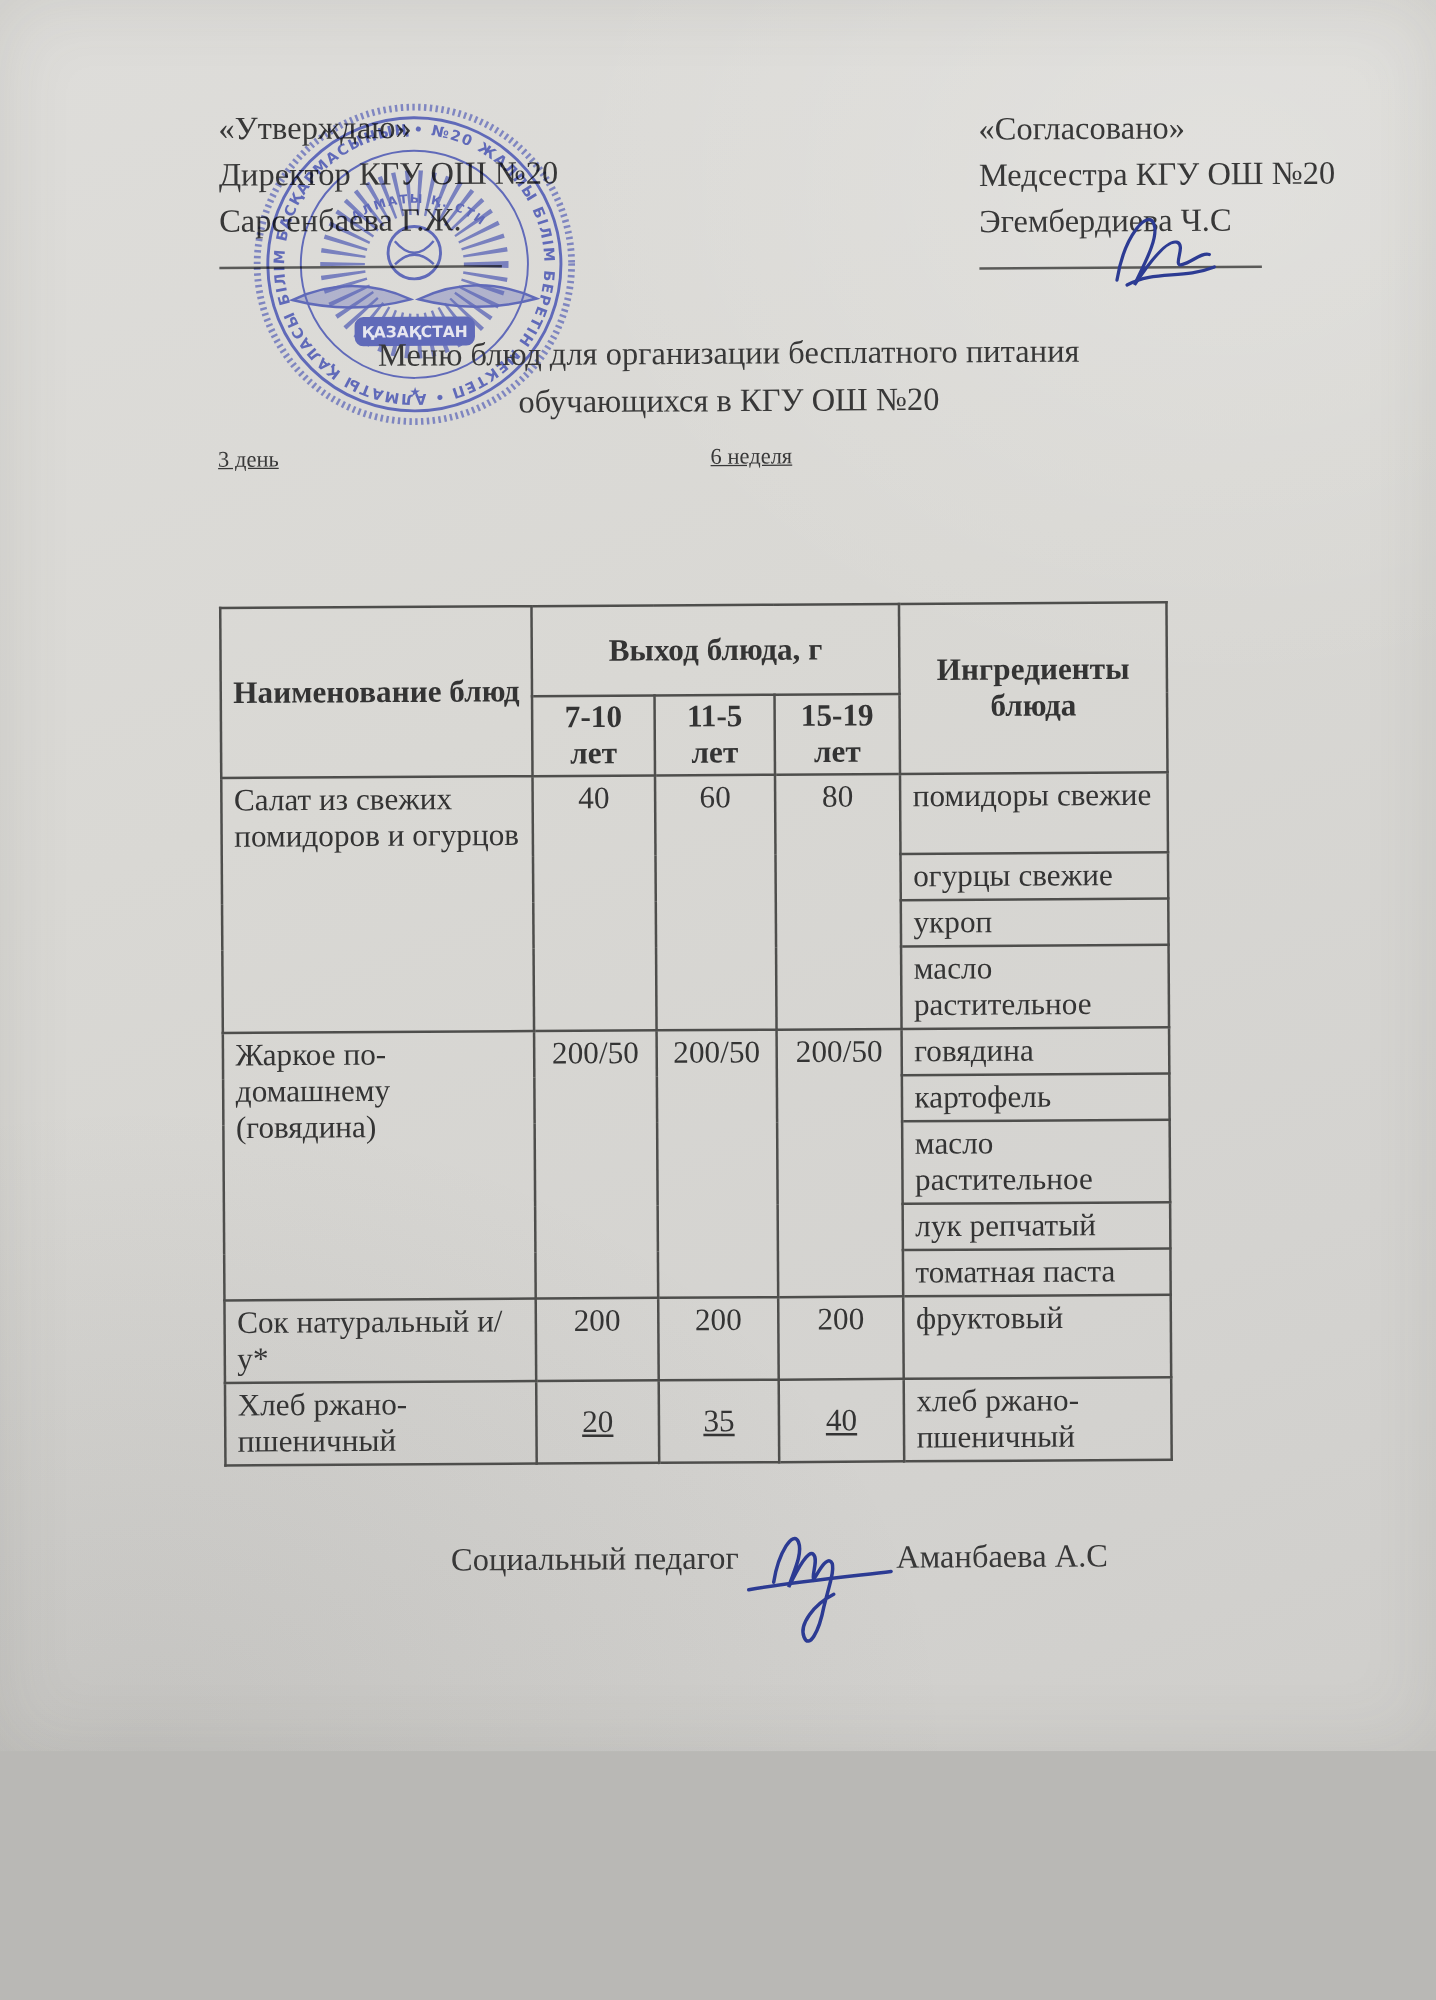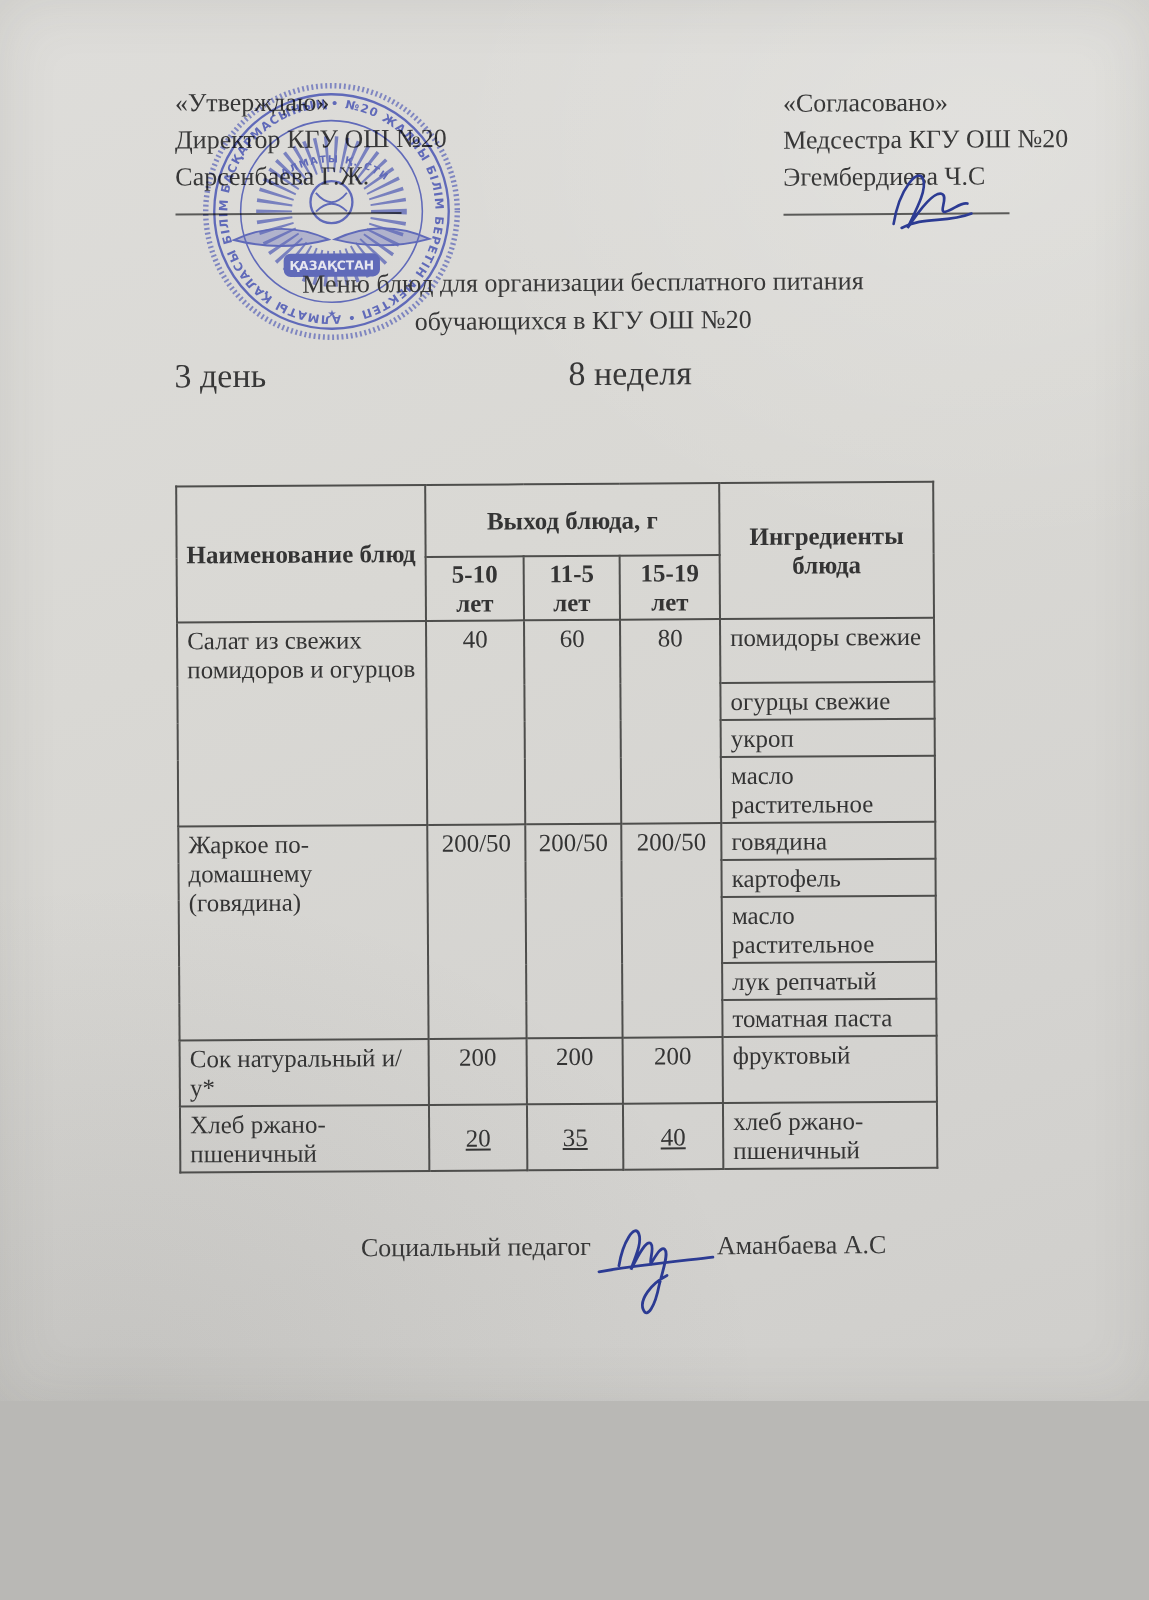--- a/index.html
+++ b/index.html
@@ -29,21 +29,21 @@
   .stamp{
     position:absolute;left:202px;top:36px;width:264px;height:348px;
     opacity:.82;mix-blend-mode:multiply;pointer-events:none;
   }
 
   
   .title{position:absolute;top:264px;left:140px;width:890px;text-align:center;
          font-size:26px;line-height:38px;}
 
   
-  .daynote{position:absolute;top:355px;font-size:34px;}
+  .daynote{position:absolute;top:355px;font-size:18px;text-decoration:underline;}
   .daynote.day{left:176px;}
   .daynote.week{left:570px;}
 
   
   table.menu{
     position:absolute;left:176px;top:483px;
     border-collapse:collapse;table-layout:fixed;width:757px;
     font-size:25px;line-height:29px;color:#343434;
   }
   table.menu th,table.menu td{
@@ -116,38 +116,38 @@
       </text>
       <text x="170" y="306" text-anchor="middle" fill="#4450b2" font-size="13" font-family="'DejaVu Sans',sans-serif">★</text>
     </svg>
 
     <div class="title">
       <div>Меню блюд для организации бесплатного питания</div>
       <div>обучающихся в КГУ ОШ №20</div>
     </div>
 
     <div class="daynote day">3 день</div>
-    <div class="daynote week">8 неделя</div>
+    <div class="daynote week">6 неделя</div>
 
     <table class="menu">
       <colgroup>
         <col style="width:249px">
           <col style="width:98px">
           <col style="width:96px">
         <col style="width:100px">
           <col style="width:214px">
       </colgroup>
       <tbody>
         <tr class="h1">
           <th rowspan="2">Наименование блюд</th>
           <th colspan="3">Выход блюда, г</th>
           <th rowspan="2">Ингредиенты блюда</th>
         </tr>
         <tr class="h2">
-          <th>5-10 лет</th>
+          <th>7-10 лет</th>
           <th>11-5 лет</th>
           <th>15-19 лет</th>
         </tr>
 
         <tr class="sub1">
           <td class="cell-name" rowspan="4">Салат из свежих помидоров и огурцов</td>
           <td class="val" rowspan="4">40</td>
           <td class="val" rowspan="4">60</td>
           <td class="val" rowspan="4">80</td>
           <td class="ing">помидоры свежие</td>

